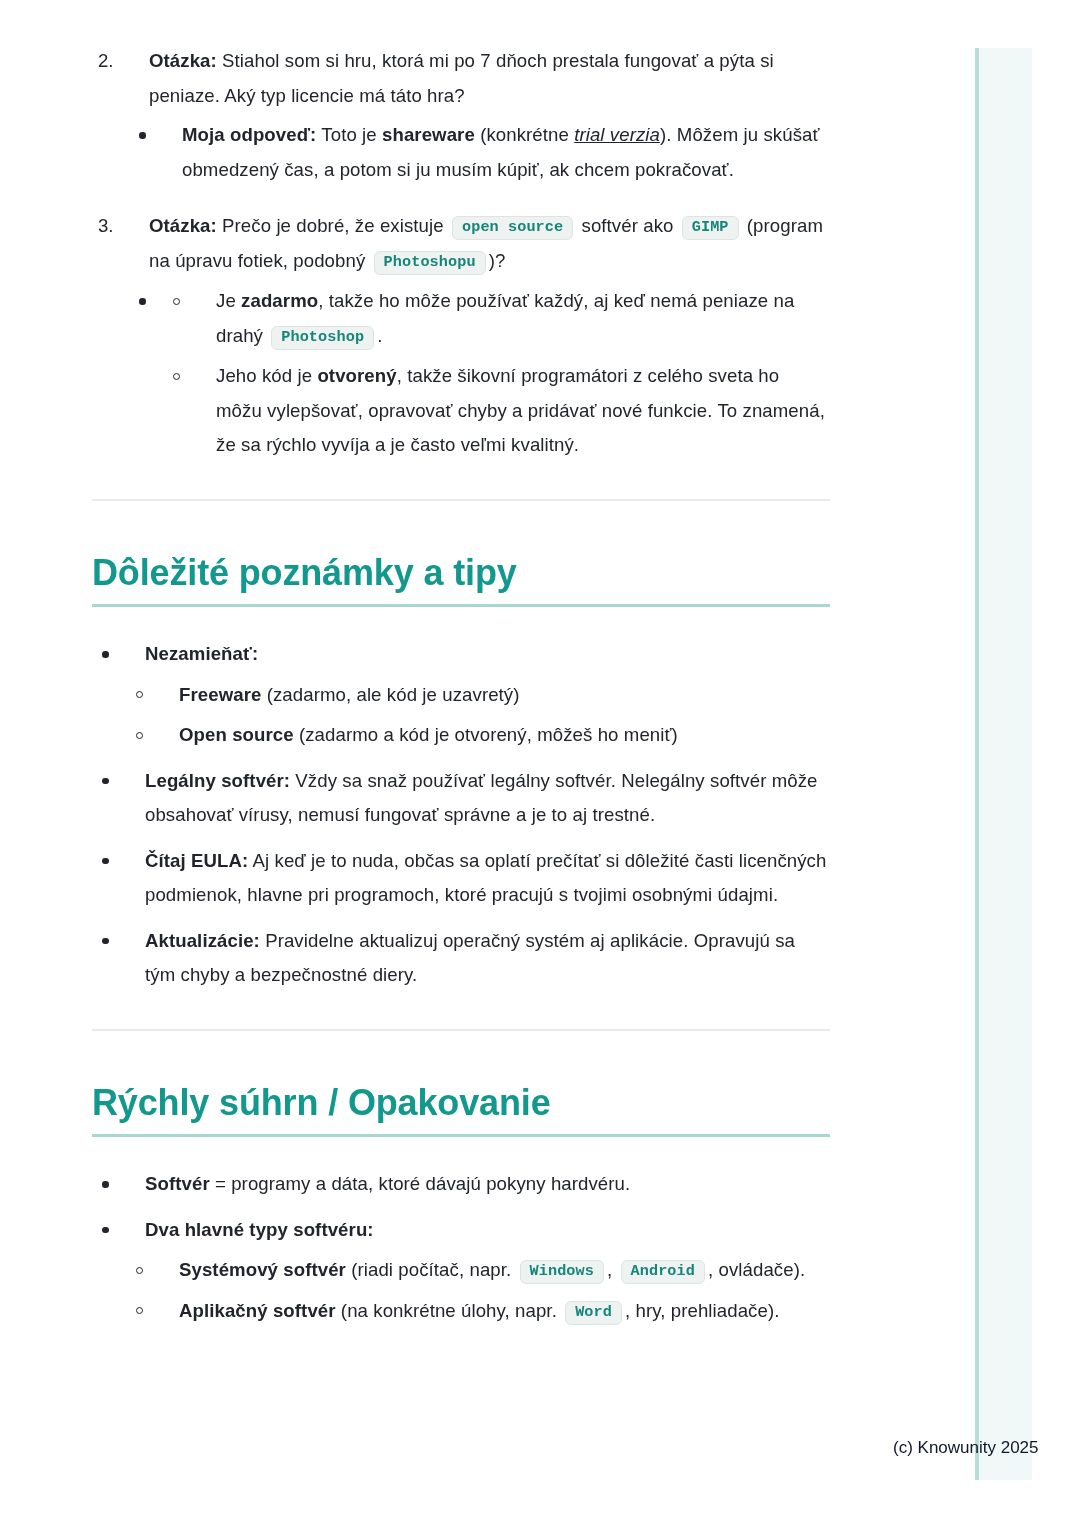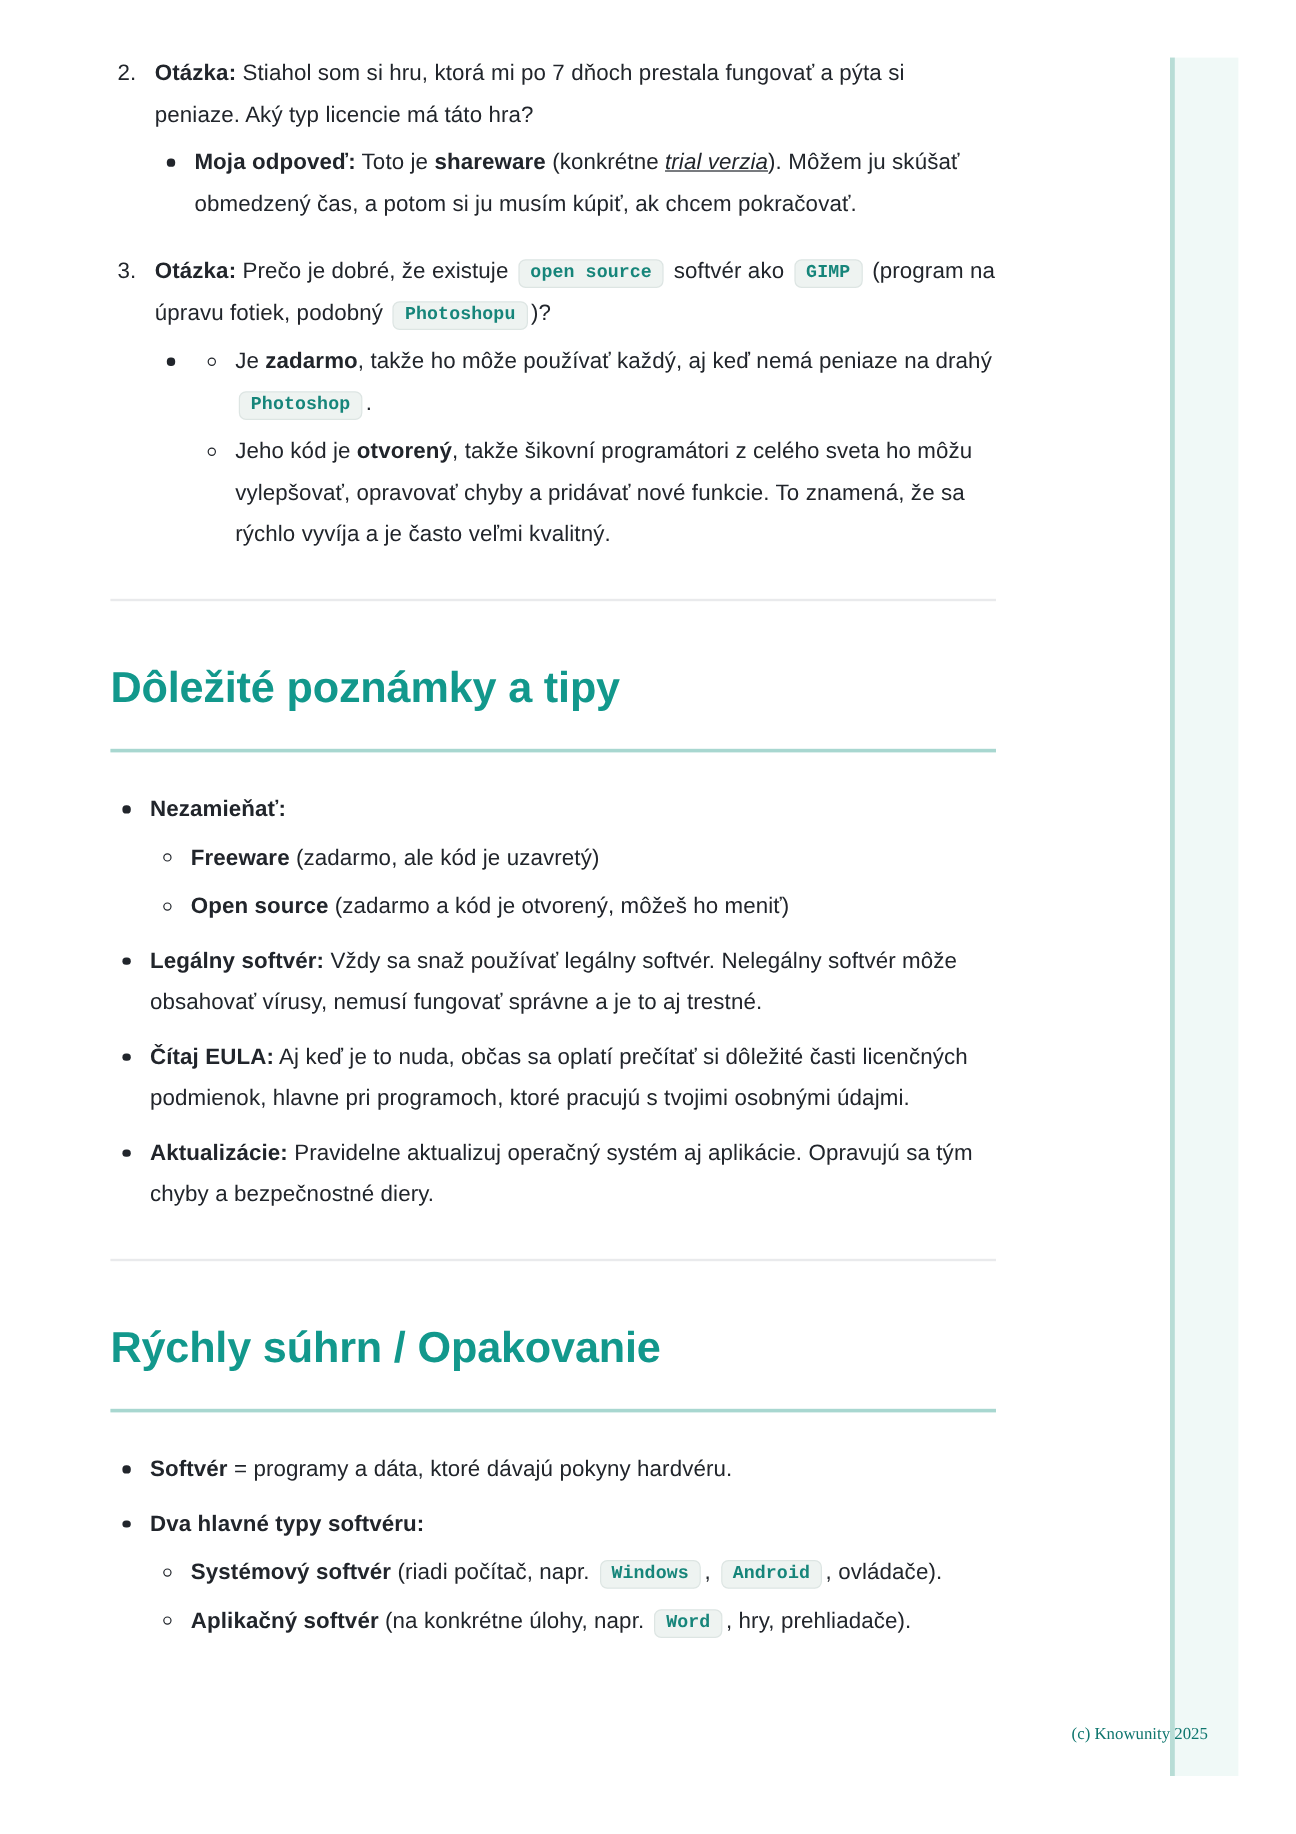--- a/index.html
+++ b/index.html
@@ -43,20 +43,21 @@
     margin: 0 92px 0 92px;
     width: 738px;
   }
 
   
   .ln {
     font-size: 18.6px;
     line-height: 34.5px;
     color: #21252b;
     letter-spacing: 0.005em;
+    margin-left: 20px;
   }
   b, .b { font-weight: 700; }
   i, .i { font-style: italic; text-decoration: underline; }
 
   
   ol.qlist {
     list-style: none;
     margin: 0;
     padding: 0;
   }
@@ -156,39 +157,39 @@
     margin: 36px 0 0 0;
     width: 738px;
   }
 
   
   h2.sec {
     font-size: 36px;
     font-weight: 700;
     color: #12988c;
     margin: 52px 0 0 0;
-    padding: 0 0 32px 0;
+    padding: 0 0 12px 0;
     letter-spacing: -0.004em;
     line-height: 1.1;
   }
   .sec-underline {
     border: none;
     border-top: 3px solid #a8d7d0;
     margin: 0 0 30px 0;
     width: 738px;
   }
 
   
   #watermark {
     position: absolute;
     left: 893px;
     top: 1438px;
-    font-size: 14px;
-    color: #0f766e;
-    font-family: Liberation Serif, serif;
+    font-size: 17px;
+    color: #0f172a;
+    font-family: Liberation Sans, sans-serif;
     white-space: nowrap;
     z-index: 5;
   }
 </style>
 </head>
 <body>
 
 <div id="right-strip"></div>
 
 <div id="page">

